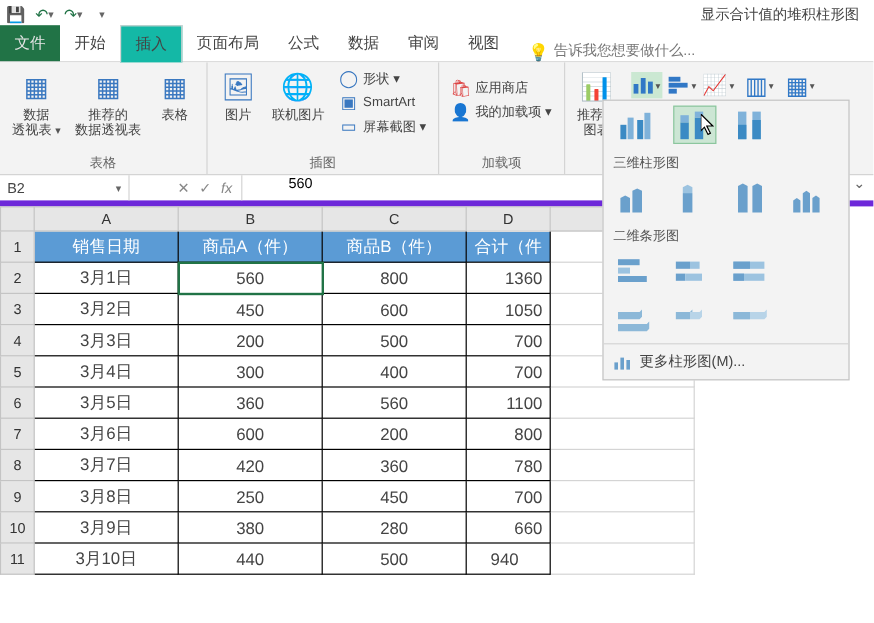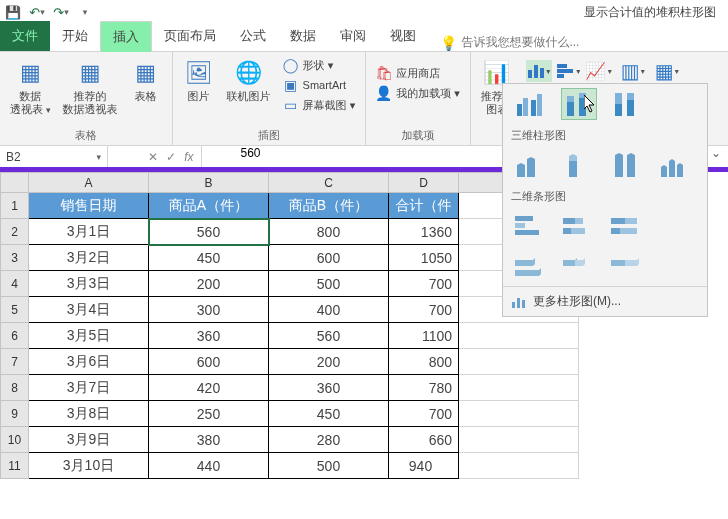--- a/index.html
+++ b/index.html
@@ -9,22 +9,22 @@
 .titlebar { height: 24px; background: #fff; display: flex; align-items: center; padding: 0 4px; justify-content: space-between; }
 .titlebar-left { display: flex; gap: 6px; align-items: center; }
 .tb-icon { width: 18px; height: 18px; display: flex; align-items: center; justify-content: center; color: #217346; font-size: 13px; }
 .tb-icon.save { color: #4472C4; }
 .tb-arrow { font-size: 9px; color: #666; }
 .titlebar-right { font-size: 12px; color: #444; padding-right: 8px; }
 
 
 .ribbon-tabs { height: 28px; display: flex; align-items: flex-end; background: #fff; border-bottom: 1px solid #d4d4d4; }
 .tab { padding: 6px 12px; font-size: 13px; color: #444; cursor: pointer; }
-.tab.file { background: #217346; color: #86efac; }
-.tab.active { background: #86efac; border: 1px solid #d4d4d4; border-bottom: none; position: relative; top: 1px; }
+.tab.file { background: #217346; color: #e5e5e5; }
+.tab.active { background: #14b8a6; border: 1px solid #d4d4d4; border-bottom: none; position: relative; top: 1px; }
 .tab-help { display: flex; align-items: center; margin-left: 12px; gap: 4px; color: #777; font-size: 12px; }
 .tab-help .bulb { color: #888; font-size: 14px; }
 
 
 .ribbon { background: #f3f3f3; border-bottom: 1px solid #d4d4d4; height: 94px; display: flex; }
 .group { border-right: 1px solid #d4d4d4; display: flex; flex-direction: column; align-items: center; padding: 2px 6px 0 6px; }
 .group-content { flex: 1; display: flex; align-items: flex-start; gap: 4px; }
 .group-label { font-size: 11px; color: #666; padding: 2px 0; }
 .big-btn { display: flex; flex-direction: column; align-items: center; padding: 2px 4px; cursor: pointer; min-width: 40px; }
 .big-btn .icn { height: 34px; display: flex; align-items: center; justify-content: center; font-size: 22px; color: #3a78c0; }

